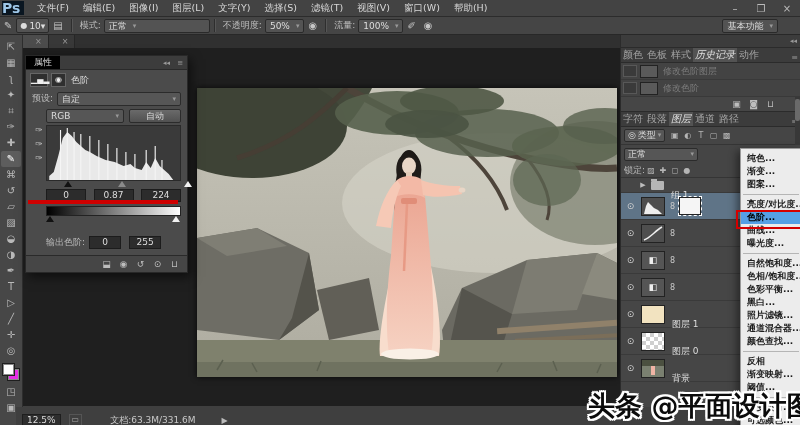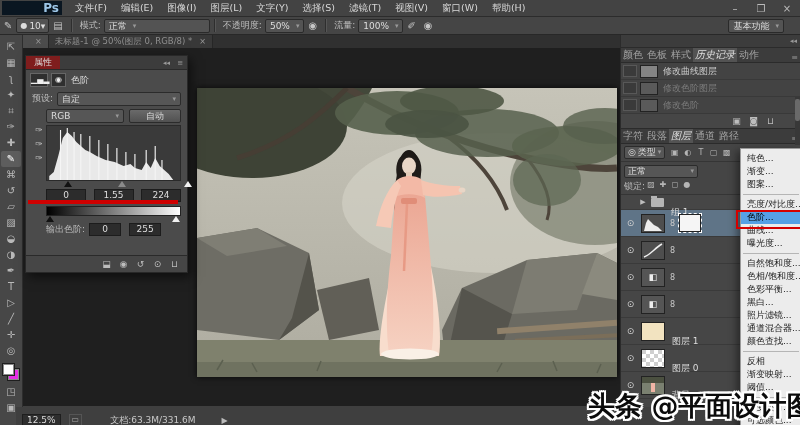--- a/index.html
+++ b/index.html
@@ -3,37 +3,37 @@
 <meta charset="utf-8">
 <style>
   html,body{margin:0;padding:0;background:#222;}
   #app{position:relative;width:800px;height:425px;background:#3f3f3f;overflow:hidden;
        font-family:"DejaVu Sans","Liberation Sans",sans-serif;font-size:9px;color:#ccc;
        -webkit-font-smoothing:antialiased;}
   
   .menubar{position:absolute;left:0;top:0;width:800px;height:16px;background:#434343;
            border-bottom:1px solid #2c2c2c;display:flex;align-items:center;z-index:4;}
   .pslogo{width:22px;height:14px;background:#0a1621;color:#9ec7e8;font-weight:bold;
-          font-size:12px;text-align:center;line-height:14px;margin:0 6px 0 2px;padding-left:38px;}
+          font-size:14px;line-height:14px;margin:0 6px 0 2px;}
   .mi{padding:0 7px;color:#d8d8d8;font-size:9.5px;line-height:16px;cursor:default;}
   .winbtns{margin-left:auto;display:flex;}
   .winbtn{width:26px;text-align:center;color:#bbb;font-size:10px;line-height:15px;}
   
   .optionsbar{position:absolute;left:0;top:17px;width:800px;height:17px;background:#454545;
               border-bottom:1px solid #282828;display:flex;align-items:center;z-index:4;}
   .opt-ico{color:#c5c5c5;font-size:10px;padding:0 4px;}
   .opt-sep{width:1px;height:13px;background:#2e2e2e;border-right:1px solid #565656;margin:0 4px;}
   .opt-label{color:#bdbdbd;padding:0 3px;}
   .opt-box{background:#535353;border:1px solid #2a2a2a;border-radius:2px;height:12px;
            line-height:12px;padding:0 4px;color:#ddd;display:flex;align-items:center;}
   .opt-box .arr{margin-left:6px;color:#999;font-size:7px;}
   .brushchip{background:#535353;border:1px solid #2a2a2a;border-radius:2px;height:13px;
              padding:0 3px;display:flex;align-items:center;color:#ddd;}
   .brushchip .dot{font-size:8px;margin-right:2px;}
-  .workspace{margin-left:auto;margin-right:16px;}
+  .workspace{margin-left:auto;margin-right:22px;}
   
   .tabbar{position:absolute;left:22px;top:35px;width:598px;height:13px;background:#303030;
           display:flex;z-index:2;}
   .dtab{display:flex;align-items:center;padding:0 6px;font-size:8.5px;white-space:nowrap;
         border-right:1px solid #262626;}
   .dtab.active{background:#4c4c4c;color:#e3e3e3;}
   .dtab.inactive{background:#383838;color:#8f8f8f;}
   .dtab .x{margin-left:7px;color:#9a9a9a;font-size:8px;}
   
   .toolbar{position:absolute;left:0;top:35px;width:22px;height:390px;background:#474747;
@@ -45,21 +45,21 @@
   .sw.fg{left:0;top:0;background:#ffffff;z-index:2;}
   .sw.bg{right:0;bottom:0;background:#e52ee5;z-index:1;}
   
   .canvasarea{position:absolute;left:22px;top:48px;width:598px;height:358px;background:#1f1f1f;z-index:1;}
   .docimage{position:absolute;left:175px;top:40px;width:420px;height:289px;
             box-shadow:0 0 6px rgba(0,0,0,.8);}
   
   .props{position:absolute;left:25px;top:55px;width:161px;height:216px;background:#4b4b4b;
          border:1px solid #282828;box-shadow:3px 4px 10px rgba(0,0,0,.55);z-index:6;}
   .props-head{height:13px;background:#3c3c3c;border-bottom:1px solid #2a2a2a;display:flex;align-items:center;}
-  .props-tab{background:#7f1d1d;padding:0 8px;height:13px;line-height:13px;color:#ddd;}
+  .props-tab{background:#000000;padding:0 8px;height:13px;line-height:13px;color:#ddd;}
   .props-head .hicons{margin-left:auto;color:#9a9a9a;font-size:7px;padding-right:4px;}
   .props-row1{display:flex;align-items:center;height:16px;padding:2px 4px;}
   .pico{width:16px;height:12px;background:#2f2f2f;border:1px solid #666;margin-right:3px;
         text-align:center;line-height:11px;font-size:8px;color:#eee;}
   .props-title{color:#ddd;margin-left:2px;}
   .prow{display:flex;align-items:center;padding:1px 6px;height:15px;}
   .plabel{color:#bbb;margin-right:4px;}
   .pselect{flex:1;background:#565656;border:1px solid #2b2b2b;border-radius:2px;height:12px;
            line-height:12px;padding:0 4px;color:#ddd;display:flex;}
   .pselect .arr{margin-left:auto;color:#999;font-size:7px;}
@@ -70,21 +70,21 @@
   .dropper{height:14px;color:#c0c0c0;font-size:9px;text-align:center;}
   .histbox{flex:1;height:54px;background:#3a3a3a;border:1px solid #2a2a2a;position:relative;}
   .sliders{position:relative;height:7px;margin:0 6px 0 20px;}
   .tri{position:absolute;top:0;width:0;height:0;border-left:4px solid transparent;border-right:4px solid transparent;}
   .values{display:flex;margin:1px 6px 0 20px;justify-content:space-between;}
   .vbox{width:38px;height:11px;background:#2c2c2c;border:1px solid #1c1c1c;color:#ddd;
         text-align:center;line-height:11px;}
   .gradbar{height:8px;margin:4px 6px 0 20px;background:linear-gradient(90deg,#000,#fff);
            border:1px solid #222;}
   .outsliders{position:relative;height:6px;margin:0 6px 0 20px;}
-  .outrow{display:flex;align-items:center;margin:1px 6px 0 20px;}
+  .outrow{display:flex;align-items:center;margin:14px 6px 0 20px;}
   .props-foot{position:absolute;bottom:0;left:0;right:0;height:16px;border-top:1px solid #2a2a2a;
               display:flex;align-items:center;justify-content:flex-end;padding-right:4px;background:#464646;}
   .pficon{width:17px;text-align:center;color:#bdbdbd;font-size:9px;}
   .redline{position:absolute;left:28px;top:200px;width:150px;height:4px;background:#cf0000;z-index:8;}
   
   .dock{position:absolute;left:620px;top:35px;width:180px;height:390px;background:#454545;
         border-left:1px solid #2b2b2b;z-index:2;}
   .dock-top{height:12px;display:flex;justify-content:flex-end;align-items:center;color:#999;
             font-size:7px;padding-right:4px;background:#3c3c3c;border-bottom:1px solid #2b2b2b;}
   .ptabs{display:flex;height:14px;background:#3c3c3c;border-bottom:1px solid #2b2b2b;align-items:flex-end;}
@@ -101,42 +101,42 @@
   .hfoot{height:14px;display:flex;justify-content:flex-end;align-items:center;border-bottom:1px solid #2b2b2b;
          background:#464646;padding-right:22px;}
   .hscroll{position:absolute;right:1px;top:62px;width:5px;height:48px;background:#383838;}
   .hscroll .thumb{position:absolute;left:0;top:2px;width:5px;height:22px;background:#6a6a6a;border-radius:2px;}
   
   .lfilter{display:flex;align-items:center;height:15px;padding:1px 3px;border-bottom:1px solid #353535;}
   .lfbox{background:#565656;border:1px solid #2b2b2b;border-radius:2px;height:11px;line-height:11px;
          padding:0 3px;color:#ddd;display:flex;align-items:center;margin-right:3px;}
   .lfico{width:13px;text-align:center;color:#b5b5b5;font-size:8px;}
   .lblend{display:flex;align-items:center;height:16px;padding:1px 3px;}
-  .llock{display:flex;align-items:flex-start;height:14px;padding:0 3px;border-bottom:1px solid #353535;color:#bbb;}
+  .llock{display:flex;align-items:center;height:14px;padding:0 3px;border-bottom:1px solid #353535;color:#bbb;}
   .lockico{width:12px;text-align:center;color:#b5b5b5;font-size:8px;}
   .lrow{display:flex;align-items:center;height:26px;border-bottom:1px solid #3a3a3a;padding:0 2px;background:#464646;}
   .lrow.grp{height:14px;}
   .lrow.sel{background:#5f7487;}
   .leye{width:15px;text-align:center;color:#cfcfcf;font-size:9px;}
   .lthumb{width:22px;height:17px;border:1px solid #222;margin:0 3px;background:#555;
           display:flex;align-items:center;justify-content:center;color:#eee;font-size:9px;overflow:hidden;}
   .lthumb.cream{background:#f2e3c0;}
   .lthumb.checker{background:
      repeating-conic-gradient(#ffffff 0 25%, #cfcfcf 0 50%) 0 0/8px 8px;}
   .llink{color:#c9c9c9;font-size:8px;margin:0 2px;}
   .lmask{width:20px;height:16px;background:#f5f5f5;border:1px solid #222;outline:1px dashed #fff;margin-left:2px;}
   .lname{margin-left:4px;color:#ddd;white-space:nowrap;margin-top:20px;}
   .folder{width:13px;height:9px;background:#b5b5b5;border-radius:1px;position:relative;margin:0 3px;}
   .folder::before{content:"";position:absolute;left:0;top:-2px;width:6px;height:2px;background:#b5b5b5;}
   .exp{color:#bdbdbd;font-size:7px;width:10px;text-align:center;}
   
   .ctxmenu{position:absolute;left:740px;top:148px;width:60px;height:277px;background:#ececec;
            border:1px solid #9a9a9a;border-right:none;box-shadow:-3px 3px 8px rgba(0,0,0,.45);
            z-index:10;overflow:hidden;padding-top:3px;}
-  .cmi{height:13px;line-height:13px;padding-left:6px;color:#1d1d1d;font-size:9px;white-space:nowrap;}
+  .cmi{height:13px;line-height:13px;padding-left:6px;color:#1d1d1d;font-size:9px;white-space:nowrap;font-weight:bold;}
   .cmi.hl{background:#56a0e5;color:#000;}
   .csep{height:1px;background:#b5b5b5;margin:3px 2px;}
   .redbox{position:absolute;left:736px;top:210px;width:63px;height:15px;border:2px solid #d40000;
           z-index:12;pointer-events:none;}
   
   .statusbar{position:absolute;left:16px;top:407px;width:778px;height:26px;background:#3f3f3f;
              display:flex;align-items:center;z-index:3;color:#c9c9c9;}
   .zoomfield{background:#2e2e2e;border:1px solid #1e1e1e;height:11px;line-height:11px;
              padding:0 4px;margin-left:6px;color:#ddd;}
   .sb-ico{margin-left:8px;color:#aaa;font-size:8px;border:1px solid #555;padding:0 2px;height:10px;line-height:10px;}
@@ -265,21 +265,20 @@
       <span>基本功能</span>
       <span class="arr">▾</span>
     </div>
   </div>
 
   <div class="tabbar">
     <div class="dtab active">
       <span class="x">×</span>
     </div>
     <div class="dtab inactive">
-      <span>未标题-1 @ 50%(图层 0, RGB/8) *</span>
       <span class="x">×</span>
     </div>
   </div>
 
   <div class="toolbar">
     <div style="height:4px"></div>
     <div class="tool">⇱</div>
     <div class="tool">▦</div>
     <div class="tool">ʅ</div>
     <div class="tool">✦</div>
@@ -359,21 +358,21 @@
         </svg>
       </div>
     </div>
     <div class="sliders">
       <span class="tri" style="left:18px;border-bottom:6px solid #111"></span>
       <span class="tri" style="left:72px;border-bottom:6px solid #8a8a8a"></span>
       <span class="tri" style="left:138px;border-bottom:6px solid #f2f2f2"></span>
     </div>
     <div class="values">
       <div class="vbox">0</div>
-      <div class="vbox">1.55</div>
+      <div class="vbox">0.87</div>
       <div class="vbox">224</div>
     </div>
     <div class="gradbar"></div>
     <div class="outsliders">
       <span class="tri" style="left:0px;border-bottom:6px solid #111"></span>
       <span class="tri" style="left:126px;border-bottom:6px solid #f2f2f2"></span>
     </div>
     <div class="outrow">
       <span class="plabel">输出色阶:</span>
       <div class="vbox" style="width:30px">0</div>
@@ -397,25 +396,20 @@
 
     <div class="ptabs">
       <span class="ptab">颜色</span>
       <span class="ptab">色板</span>
       <span class="ptab">样式</span>
       <span class="ptab active">历史记录</span>
       <span class="ptab">动作</span>
       <span class="pmenu">≡</span>
     </div>
     <div class="hlist">
-      <div class="hrow">
-        <span class="chk"></span>
-        <span class="hthumb"></span>
-        <span>修改曲线图层</span>
-      </div>
       <div class="hrow dis">
         <span class="chk"></span>
         <span class="hthumb"></span>
         <span>修改色阶图层</span>
       </div>
       <div class="hrow dis">
         <span class="chk"></span>
         <span class="hthumb"></span>
         <span>修改色阶</span>
       </div>

